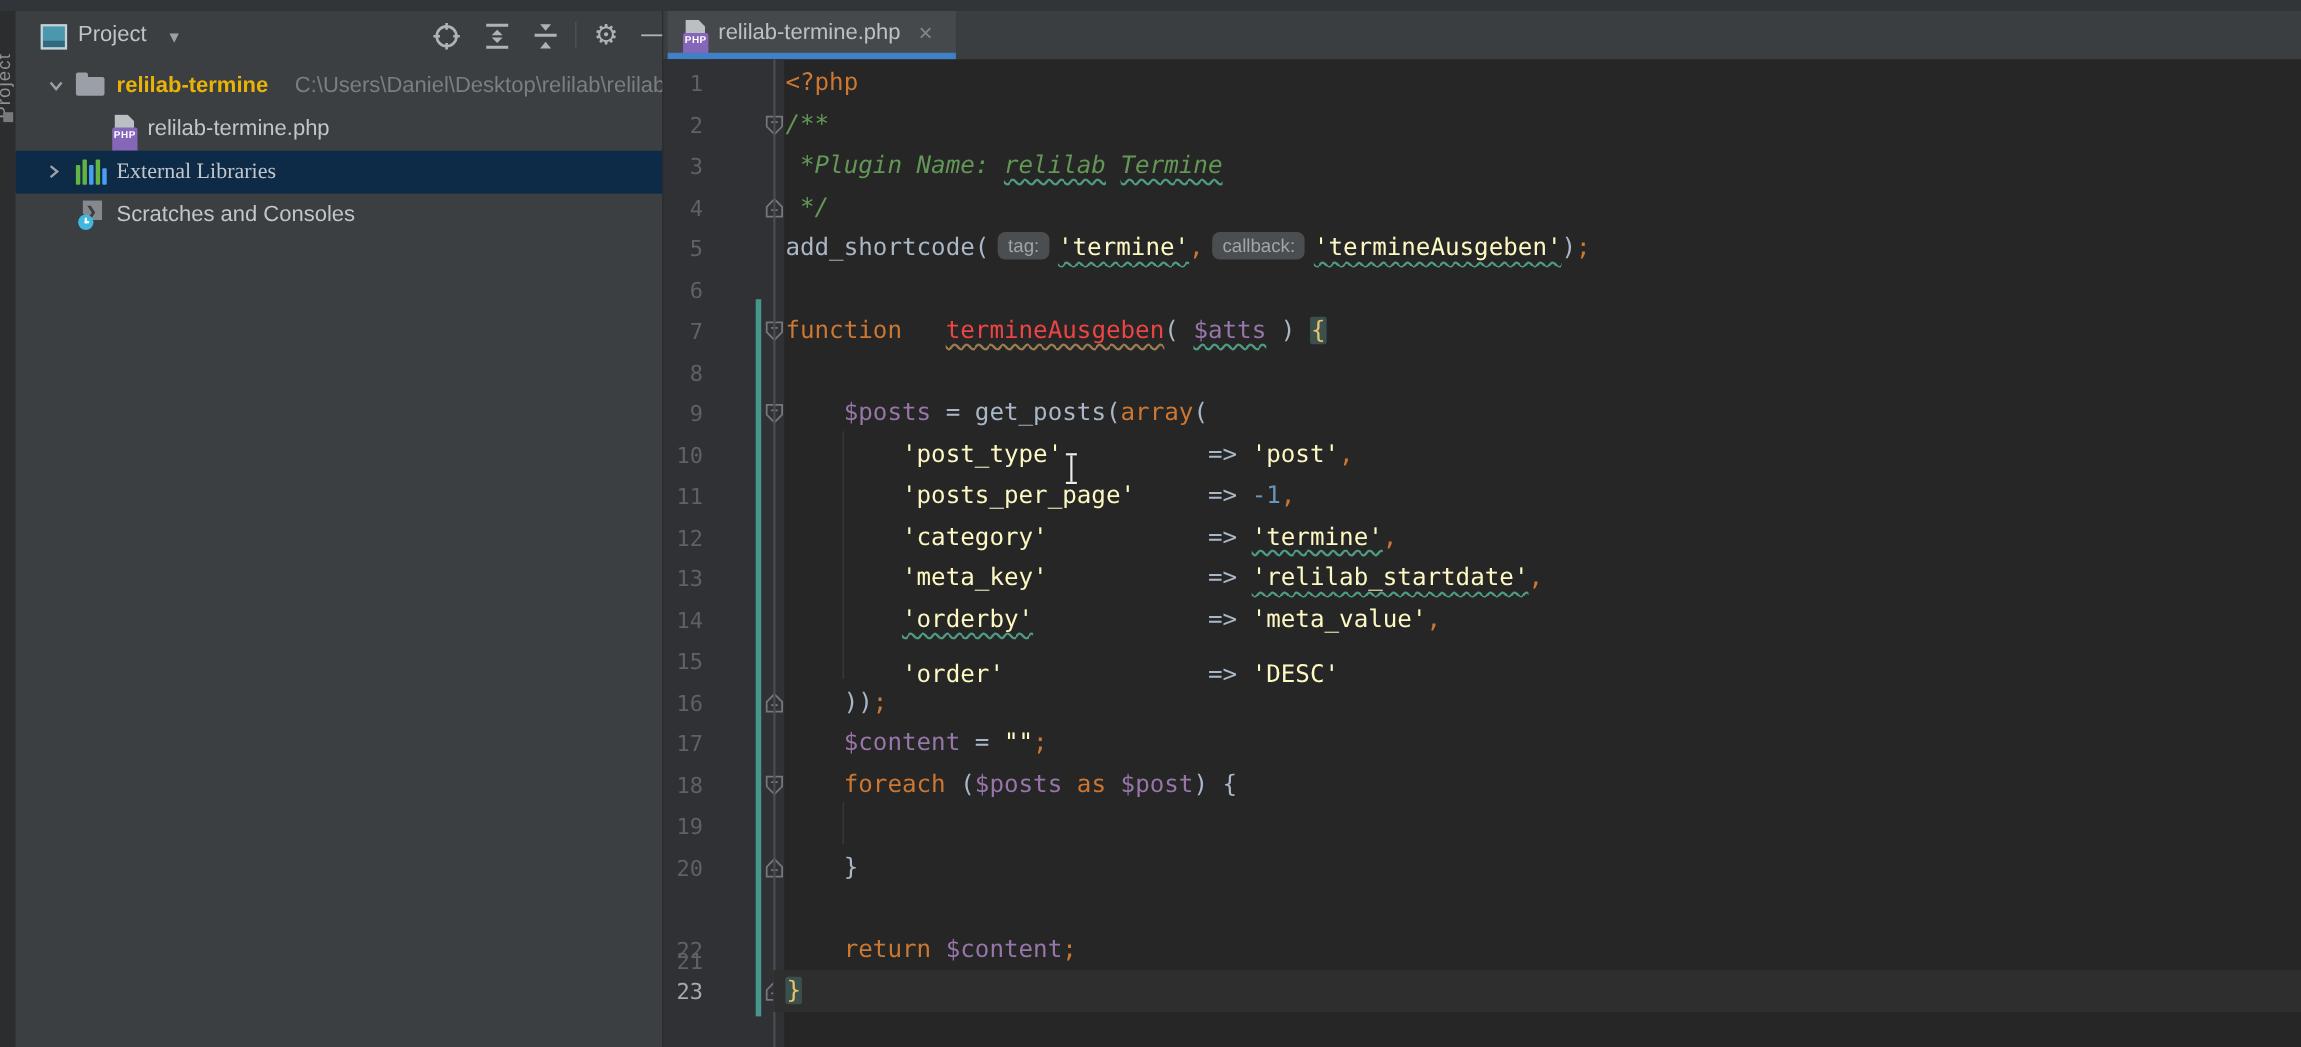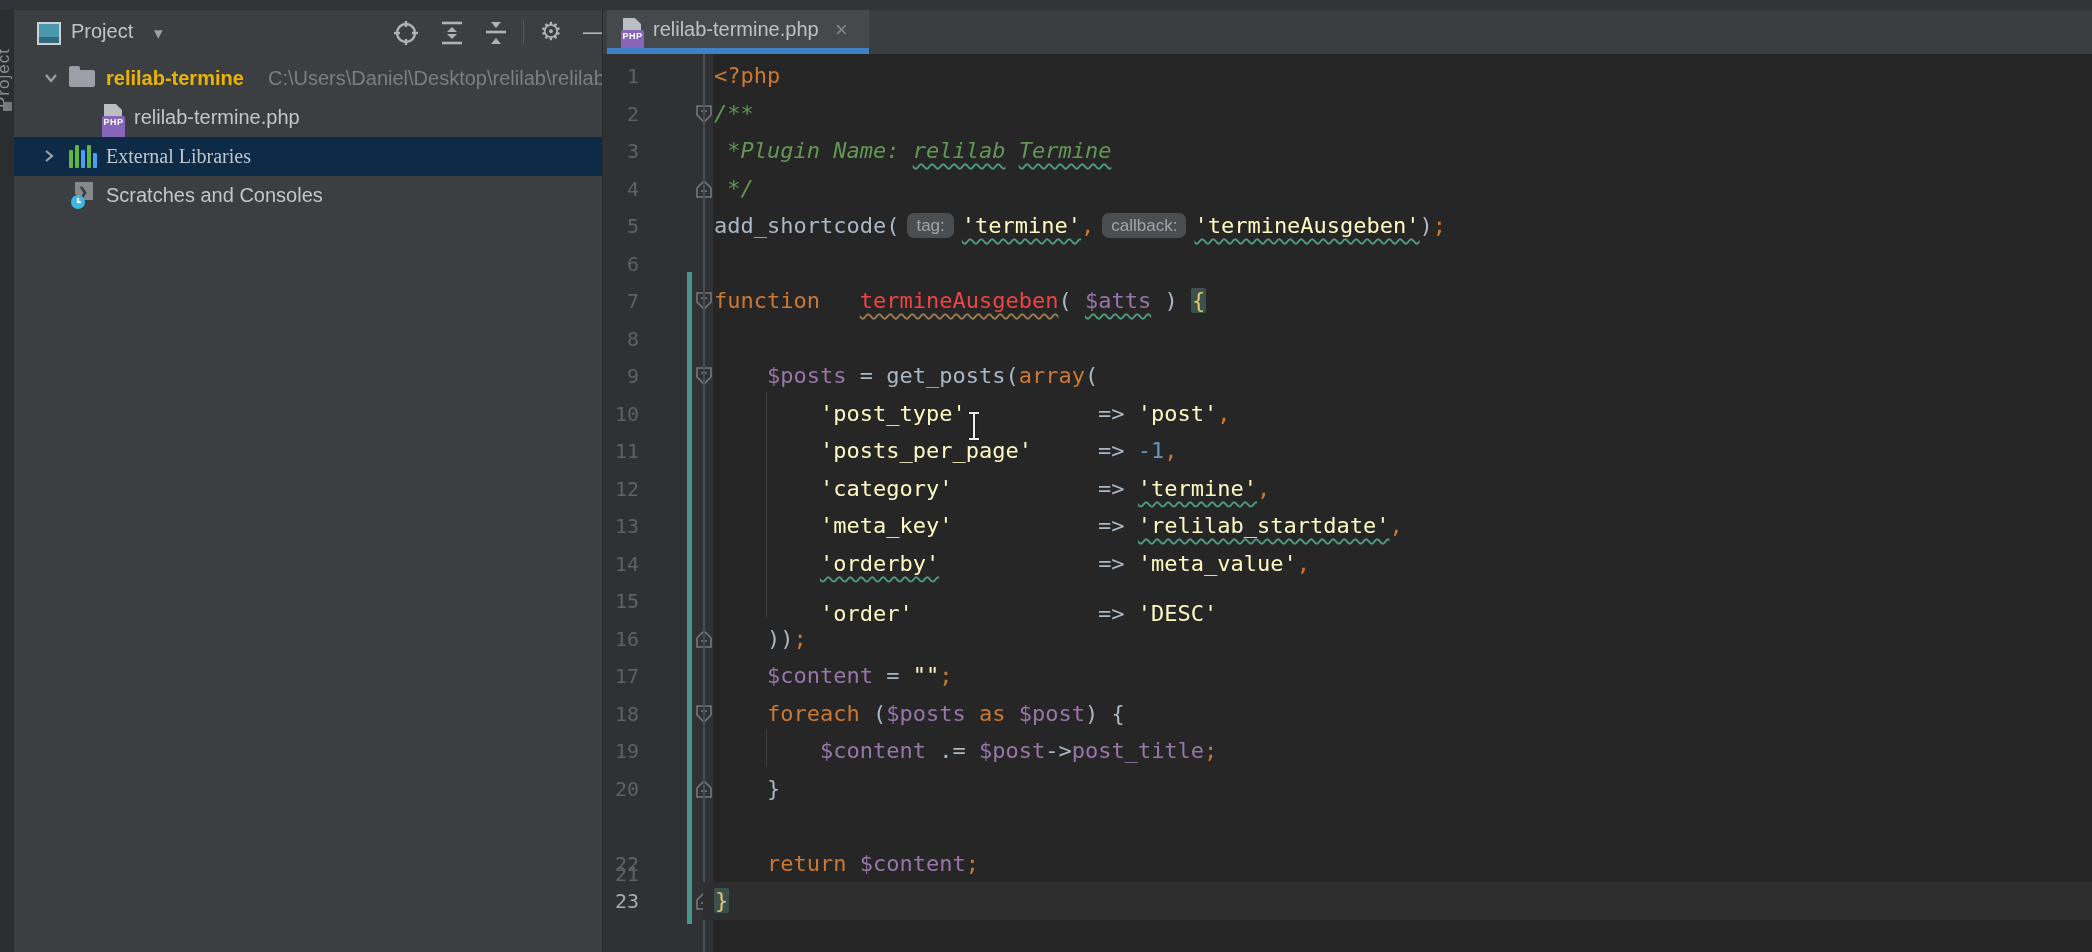--- a/index.html
+++ b/index.html
@@ -298,21 +298,20 @@
         <div class="code-line" style="top: 303px;"><span class="tk-def">    </span><span class="tk-var">$posts</span><span class="tk-def"> = get_posts(</span><span class="tk-kw">array</span><span class="tk-def">(</span></div>
         <div class="code-line" style="top: 340.5px;"><span class="tk-def">        </span><span class="tk-str">'post_type'</span><span class="tk-def">          =&gt; </span><span class="tk-str">'post'</span><span class="tk-kw">,</span></div>
         <div class="code-line" style="top: 378px;"><span class="tk-def">        </span><span class="tk-str">'posts_per_page'</span><span class="tk-def">     =&gt; </span><span class="tk-num">-1</span><span class="tk-kw">,</span></div>
         <div class="code-line" style="top: 415.5px;"><span class="tk-def">        </span><span class="tk-str">'category'</span><span class="tk-def">           =&gt; </span><span class="tk-strsq">'termine'</span><span class="tk-kw">,</span></div>
         <div class="code-line" style="top: 453px;"><span class="tk-def">        </span><span class="tk-str">'meta_key'</span><span class="tk-def">           =&gt; </span><span class="tk-strsq">'relilab_startdate'</span><span class="tk-kw">,</span></div>
         <div class="code-line" style="top: 490.5px;"><span class="tk-def">        </span><span class="tk-strsq">'orderby'</span><span class="tk-def">            =&gt; </span><span class="tk-str">'meta_value'</span><span class="tk-kw">,</span></div>
         <div class="code-line" style="top: 528px; margin-top: 13px;"><span class="tk-def">        </span><span class="tk-str">'order'</span><span class="tk-def">              =&gt; </span><span class="tk-str">'DESC'</span></div>
         <div class="code-line" style="top: 565.5px;"><span class="tk-def">    ))</span><span class="tk-kw">;</span></div>
         <div class="code-line" style="top: 603px;"><span class="tk-def">    </span><span class="tk-var">$content</span><span class="tk-def"> = </span><span class="tk-str">""</span><span class="tk-kw">;</span></div>
         <div class="code-line" style="top: 640.5px;"><span class="tk-def">    </span><span class="tk-kw">foreach</span><span class="tk-def"> (</span><span class="tk-var">$posts</span><span class="tk-def"> </span><span class="tk-kw">as</span><span class="tk-def"> </span><span class="tk-var">$post</span><span class="tk-def">) {</span></div>
-        <div class="code-line" style="top: 678px;"><span class="tk-def">        </span><span class="tk-var">$content</span><span class="tk-def"> .= </span><span class="tk-var">$post</span><span class="tk-def">-&gt;</span><span class="tk-var">post_title</span><span class="tk-kw">;</span></div>
         <div class="code-line" style="top: 715.5px;"><span class="tk-def">    }</span></div>
         <div class="code-line" style="top: 753px;"></div>
         <div class="code-line" style="top: 790.5px;"><span class="tk-def">    </span><span class="tk-kw">return</span><span class="tk-def"> </span><span class="tk-var">$content</span><span class="tk-kw">;</span></div>
         <div class="code-line" style="top: 828px;"><span class="tk-brace">}</span></div>
       </div>
     <div id="gutter-extras"></div>
   </div>
 
   <div id="text-cursor">
     <div class="serif top"></div>

